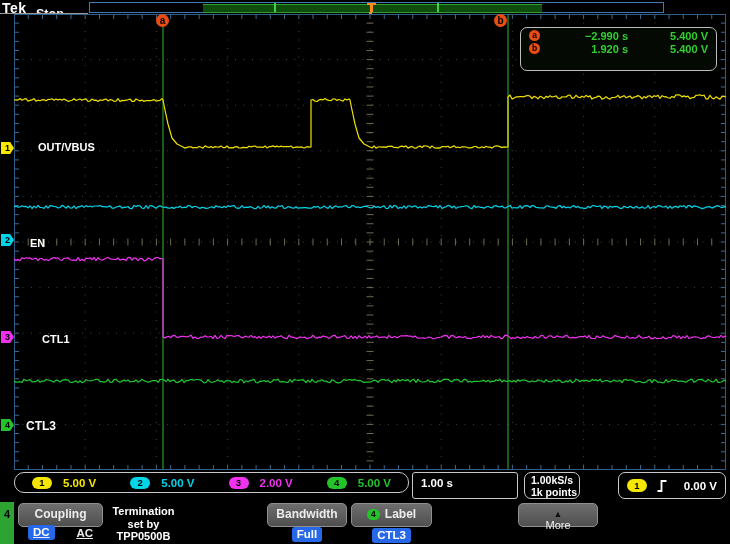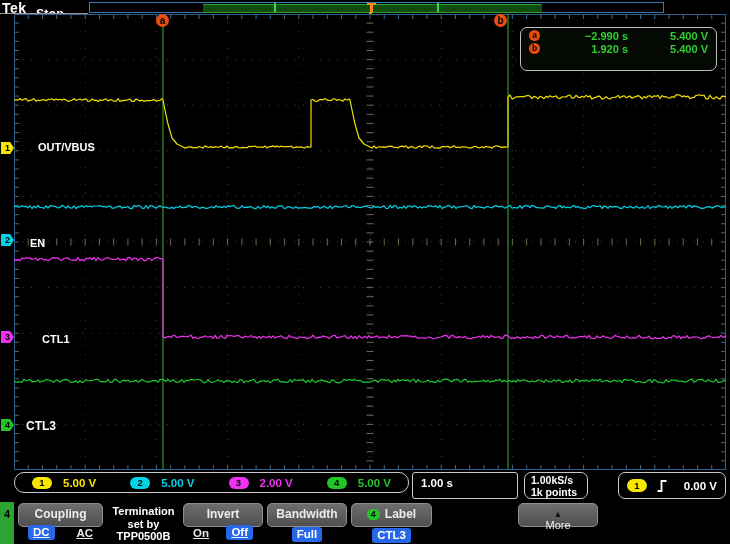--- a/index.html
+++ b/index.html
@@ -49,21 +49,21 @@
   .ch-box{left:14px;top:472px;width:395px;height:21px;border:1px solid #c8c8c8;border-radius:10px;box-sizing:border-box;
           display:flex;align-items:center;}
   .ch-group{flex:1;display:flex;align-items:center;justify-content:center;gap:11px;}
   .pill{width:20px;height:12px;border-radius:7px;color:#000;font-size:9.5px;font-weight:bold;text-align:center;line-height:12px;}
   .ch-val{font-size:11.5px;font-weight:bold;}
   .c1{color:#f7e600}.c2{color:#00d4e8}.c3{color:#f032f0}.c4{color:#23c32a}
   .bg1{background:#f7e600}.bg2{background:#00d4e8}.bg3{background:#f032f0}.bg4{background:#23c32a}
 
   .tb-box{left:412px;top:472px;width:106px;height:27px;border:1px solid #c8c8c8;border-radius:3px;box-sizing:border-box;
           color:#fff;font-size:11.5px;font-weight:bold;padding:4px 0 0 8px;}
-  .rate-box{left:524px;top:472px;width:64px;height:27px;border:1px solid #c8c8c8;border-radius:7px;box-sizing:border-box;
+  .rate-box{left:524px;top:472px;width:56px;height:27px;border:1px solid #c8c8c8;border-radius:7px;box-sizing:border-box;
             color:#fff;font-size:10.5px;font-weight:bold;line-height:12px;padding:1px 0 0 6px;}
   .trig-box{left:618px;top:472px;width:108px;height:27px;border:1px solid #c8c8c8;border-radius:7px;box-sizing:border-box;
             display:flex;align-items:center;padding:0 8px;gap:9px;}
   .trig-level{margin-left:auto;color:#fff;font-size:11.5px;font-weight:bold;}
 
   
   .side-tab{left:0;top:502px;width:14px;height:42px;background:#2da332;}
   .side-tab span{display:block;margin-top:6px;text-align:center;color:#000;font-size:11px;font-weight:bold;}
   .menu-btn{top:503px;height:24px;background:linear-gradient(#6e6e6e,#4f4f4f);border:1px solid #8f8f8f;border-radius:5px;
             box-sizing:border-box;text-align:center;color:#ececec;}
@@ -496,27 +496,20 @@
       <span class="opt">AC</span>
     </div>
   </div>
 
   <div class="abs menu-info">
     <div>Termination</div>
     <div>set by</div>
     <div>TPP0500B</div>
   </div>
 
-  <div class="abs menu-btn" style="left:183px;width:80px">
-    <div class="menu-title">Invert</div>
-    <div class="opt-row">
-      <span class="opt">On</span>
-      <span class="hl">Off</span>
-    </div>
-  </div>
 
   <div class="abs menu-btn" style="left:267px;width:80px">
     <div class="menu-title">Bandwidth</div>
     <div style="margin-top:3px"><span class="hl">Full</span></div>
   </div>
 
   <div class="abs menu-btn" style="left:351px;width:81px">
     <div class="label-title-row">
       <span class="mini-badge">4</span>
       <span class="menu-title" style="margin-top:0">Label</span>

